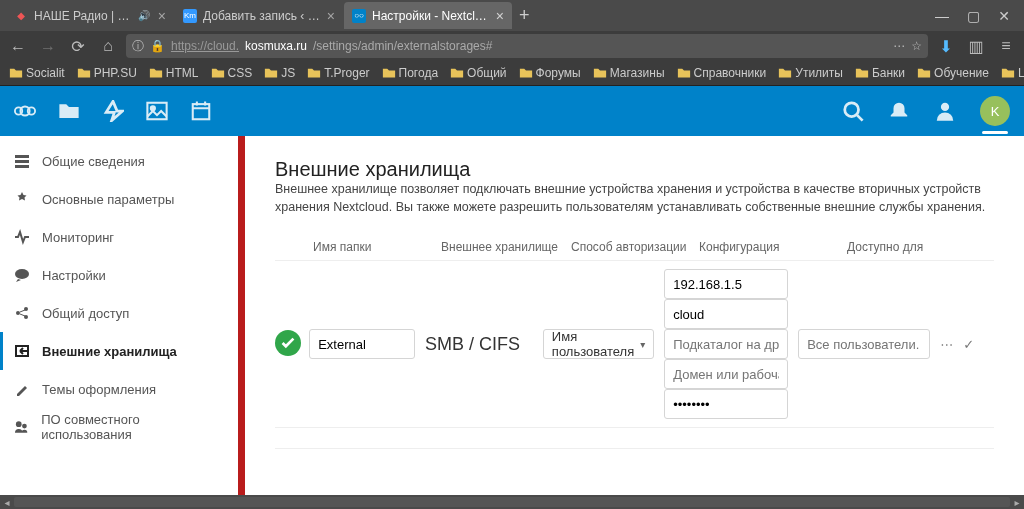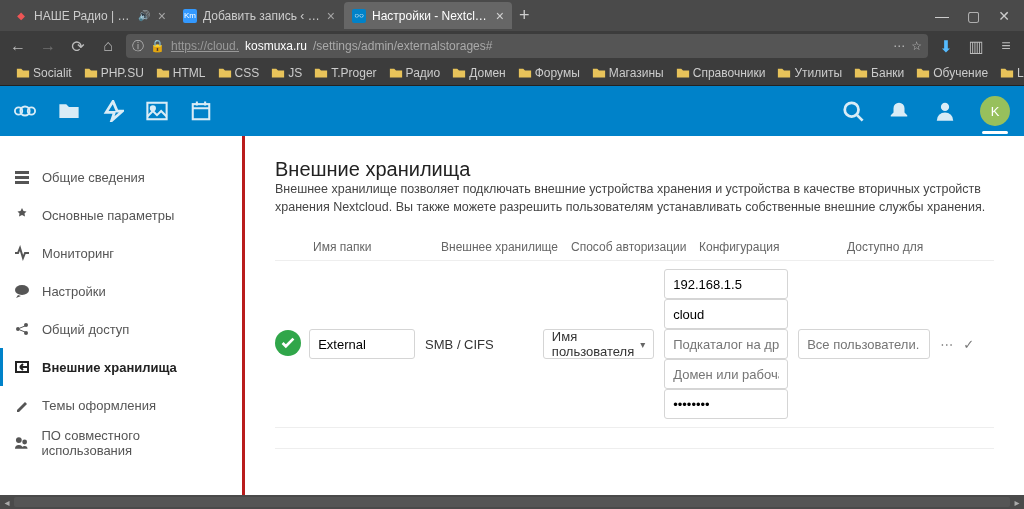--- a/index.html
+++ b/index.html
@@ -15,54 +15,54 @@
 .newtab { margin-left: 6px; color: #ccc; font-size: 18px; cursor: pointer; }
 .winbtns { margin-left: auto; display: flex; gap: 18px; padding-right: 8px; color: #ccc; font-size: 14px; }
 
 .addrbar { height: 30px; background: #3c3c3c; display: flex; align-items: center; padding: 0 6px; gap: 6px; color: #bbb; }
 .addrbtn { width: 24px; text-align: center; font-size: 16px; cursor: pointer; }
 .urlbox { flex: 1; display: flex; align-items: center; height: 24px; background: #555; border-radius: 4px; padding: 0 6px; gap: 6px; font-size: 12px; }
 .url-proto { color: #999; text-decoration: underline; }
 .url-domain { color: #fff; }
 .url-path { color: #aaa; }
 
-.bookbar { height: 25px; background: #3c3c3c; display: flex; align-items: center; padding: 0 13px; gap: 6px; color: #ccc; font-size: 12px; border-bottom: 1px solid #222;}
+.bookbar { height: 25px; background: #3c3c3c; display: flex; align-items: center; padding: 0 6px; gap: 6px; color: #ccc; font-size: 12px; border-bottom: 1px solid #222;}
 .bm { display: flex; align-items: center; gap: 3px; cursor: pointer; padding: 2px 3px;}
 .bm svg { width: 14px; height: 14px; }
 
 
 .appbar { height: 50px; background: #0082c9; display: flex; align-items: center; padding: 0 14px; color: #fff; gap: 22px; }
 .app-icon { width: 22px; height: 22px; display: flex; align-items: center; justify-content: center; opacity: .85; cursor: pointer; }
 .appbar .right { margin-left: auto; display: flex; align-items: center; gap: 24px; }
 .avatar { width: 30px; height: 30px; border-radius: 50%; background: #97c05c; color: #fff; display: flex; align-items: center; justify-content: center; font-weight: 500; position: relative; }
 .avatar::after{content:"";position:absolute;bottom:-8px;left:2px;right:2px;height:3px;border-radius:3px;background:#fff;}
 
 
 .wrap { display: flex; height: calc(509px - 31px - 30px - 25px - 50px - 14px); }
-.sidebar { width: 245px; border-right: 3px solid #b91c1c; overflow-y: auto; padding-top: 22px; }
+.sidebar { width: 245px; border-right: 7px solid #b91c1c; overflow-y: auto; padding-top: 6px; }
 .sli { display: flex; align-items: center; gap: 12px; height: 38px; padding: 0 14px; color: #555; cursor: pointer; }
 .sli svg { width: 16px; height: 16px; fill: currentColor; }
 .sli.active { font-weight: 600; color: #222; box-shadow: inset 3px 0 0 #0082c9; }
 
 .content { flex: 1; padding: 22px 30px 0; color: #333; overflow: hidden; }
 h2 { font-size: 20px; font-weight: 500; color: #222; }
 .desc { font-size: 12.5px; color: #444; margin: 0 0 18px; line-height: 1.4; }
 .thead { display: flex; padding: 6px 38px; font-size: 12px; color: #666; border-bottom: 1px solid #eee; }
 .col-name { width: 128px; }
 .col-ext { width: 130px; }
 .col-auth { width: 128px; }
 .col-conf { width: 148px; }
 .col-avail { flex: 1; }
 
 .row { display: flex; align-items: center; padding: 8px 0 8px 0; border-bottom: 1px solid #eee; }
 .status { width: 38px; }
 .status svg { width: 26px; height: 26px; }
 .cell { padding-right: 10px; }
 input[type=text],input[type=password] { height: 30px; padding: 0 8px; border: 1px solid #d5d5d5; border-radius: 3px; font-size: 13px; width: 100%; }
-.plain { height: 30px; display: flex; align-items: center; font-size: 13px; color: #333; }
+.plain { height: 30px; display: flex; align-items: center; font-size: 18px; color: #333; }
 .select { height: 30px; border: 1px solid #d5d5d5; border-radius: 3px; display: flex; align-items: center; padding: 0 8px; font-size: 13px; gap: 6px; background: #fff; cursor: pointer; }
 .select .caret { margin-left: auto; font-size: 10px; color: #666; }
 .stack { display: flex; flex-direction: column; }
 .actions { width: 60px; display: flex; align-items: center; gap: 10px; color: #777; }
 
 .row2 { display: flex; align-items: center; padding: 10px 0 10px 38px; gap: 10px; border-bottom: 1px solid #eee; }
 
 .ffscroll { height: 14px; background: #4a4a4a; display:flex; align-items:center; }
 .ffscroll .arrow{ width:14px; text-align:center; color:#aaa; font-size:10px;}
 .ffscroll .track{ flex:1; height:10px; background:#555; border-radius:2px;}
@@ -148,27 +148,27 @@
   <span class="bm">
       <svg viewBox="0 0 16 16">
         <path fill="#e8c35a" d="M1 3h5l2 2h7v8H1z"></path>
       </svg>
       <span>T.Proger</span>
     </span>
   <span class="bm">
       <svg viewBox="0 0 16 16">
         <path fill="#e8c35a" d="M1 3h5l2 2h7v8H1z"></path>
       </svg>
-      <span>Радио</span>
-    </span>
-  <span class="bm">
-      <svg viewBox="0 0 16 16">
-        <path fill="#e8c35a" d="M1 3h5l2 2h7v8H1z"></path>
-      </svg>
-      <span>Домен</span>
+      <span>Погода</span>
+    </span>
+  <span class="bm">
+      <svg viewBox="0 0 16 16">
+        <path fill="#e8c35a" d="M1 3h5l2 2h7v8H1z"></path>
+      </svg>
+      <span>Общий</span>
     </span>
   <span class="bm">
       <svg viewBox="0 0 16 16">
         <path fill="#e8c35a" d="M1 3h5l2 2h7v8H1z"></path>
       </svg>
       <span>Форумы</span>
     </span>
   <span class="bm">
       <svg viewBox="0 0 16 16">
         <path fill="#e8c35a" d="M1 3h5l2 2h7v8H1z"></path>

